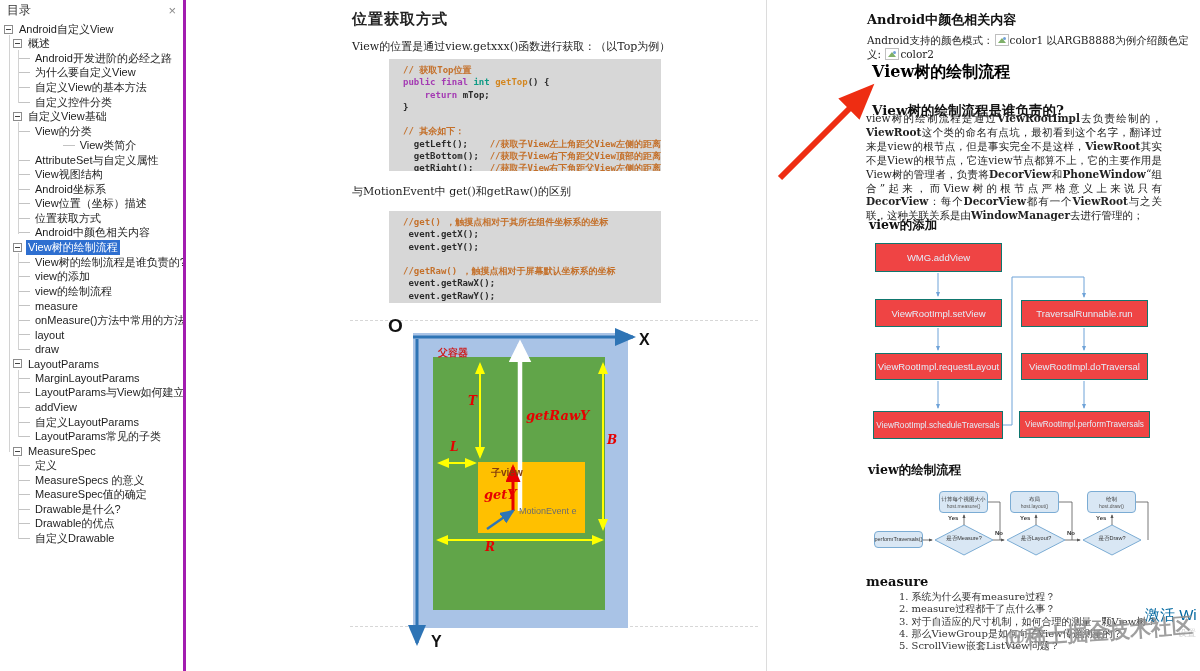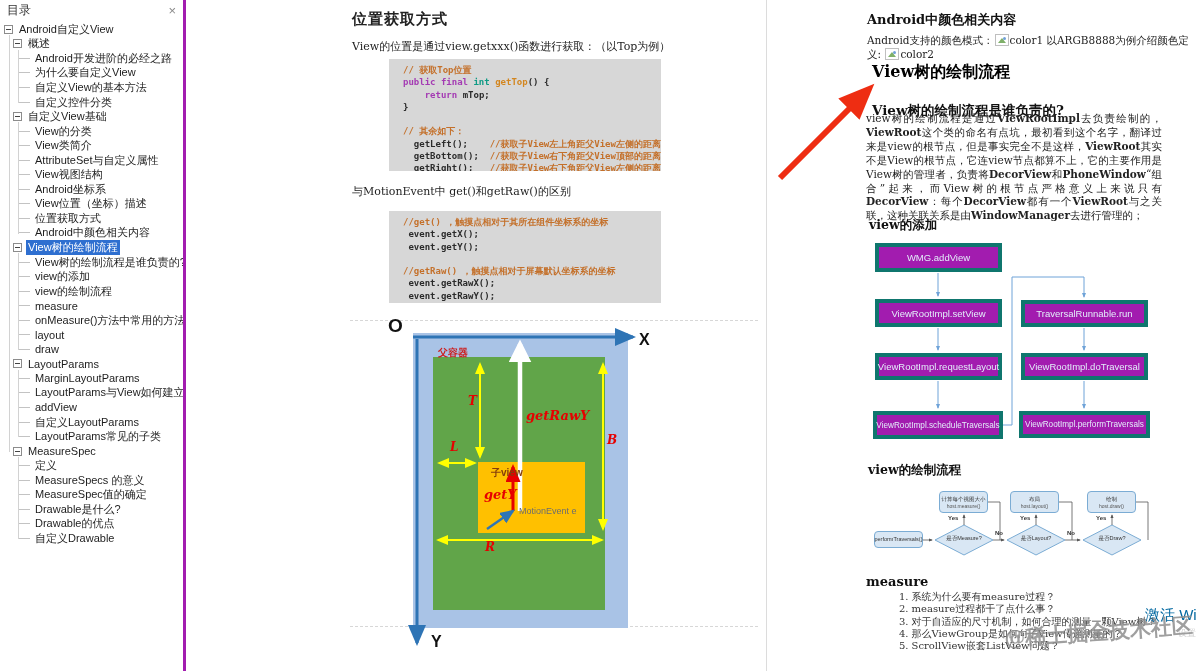--- a/index.html
+++ b/index.html
@@ -58,21 +58,21 @@
   
   #c-title { left:867px; top:11px; font-size:13px; font-weight:bold; color:#111; }
   #c-line { left:867px; top:34px; font-size:10.5px; color:#222; }
   .imgbroken { display:inline-block; width:14px; height:12px; border:1px solid #bfbfbf; background:#fff; position:relative; vertical-align:-2px; margin:0 1px; }
   .imgbroken::before { content:""; position:absolute; left:2px; bottom:2px; border-left:4px solid transparent; border-right:4px solid transparent; border-bottom:5px solid #7fb069; }
   .imgbroken::after { content:""; position:absolute; right:2px; top:2px; width:3px; height:3px; background:#6f9fd8; border-radius:50%; }
   #v-title { left:872px; top:62px; font-size:16px; font-weight:bold; color:#000; }
   #q-title { left:872px; top:102px; font-size:13.5px; font-weight:600; color:#111; }
   #para { left:866px; top:112px; width:296px; font-size:10.5px; line-height:13.9px; text-align:justify; color:#222; }
   #add-title { left:869px; top:217px; font-size:12.5px; font-weight:600; color:#111; }
-  .fbox { position:absolute; background:#a21caf; border:4px solid #0f766e; color:#e3eefa; font-size:9.5px; display:flex; align-items:center; justify-content:center; text-align:center; }
+  .fbox { position:absolute; background:#ef4444; border:1px solid #0f766e; color:#e3eefa; font-size:9.5px; display:flex; align-items:center; justify-content:center; text-align:center; }
   .fbox.small { font-size:8.2px; }
   #draw-title { left:868px; top:462px; font-size:12.5px; font-weight:600; color:#111; }
   .f2box { position:absolute; background:#d9e7f4; border:1px solid #7bacd4; border-radius:4px; display:flex; flex-direction:column; align-items:center; justify-content:center; text-align:center; color:#333; }
   .f2box .l1 { font-size:5.5px; line-height:7px; }
   .f2box .l2 { font-size:5px; line-height:6px; color:#555; }
   .f2txt { position:absolute; font-size:5.5px; color:#333; text-align:center; }
   .f2yn { position:absolute; font-size:6px; font-weight:bold; color:#333; }
   #measure-title { left:866px; top:574px; font-size:13px; font-weight:bold; color:#111; }
   #measure-list { left:899px; top:591px; width:290px; font-size:10px; line-height:12.3px; color:#333; }
   .mli { white-space:nowrap; }
@@ -119,21 +119,21 @@
           <span class="tlabel">自定义控件分类</span>
         </div>
         <div class="trow" style="padding-left: 13px;">
           <span class="t-ico"></span>
           <span class="tlabel">自定义View基础</span>
         </div>
         <div class="trow" style="padding-left: 18px;">
           <span class="t-dash"></span>
           <span class="tlabel">View的分类</span>
         </div>
-        <div class="trow" style="padding-left: 18px;">
+        <div class="trow" style="padding-left: 18px; justify-content: center;">
           <span class="t-dash"></span>
           <span class="tlabel">View类简介</span>
         </div>
         <div class="trow" style="padding-left: 18px;">
           <span class="t-dash"></span>
           <span class="tlabel">AttributeSet与自定义属性</span>
         </div>
         <div class="trow" style="padding-left: 18px;">
           <span class="t-dash"></span>
           <span class="tlabel">View视图结构</span>

